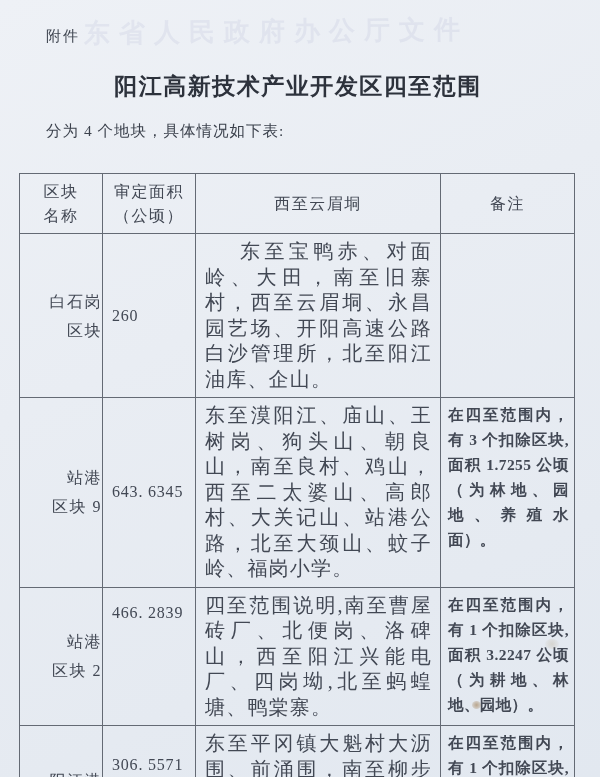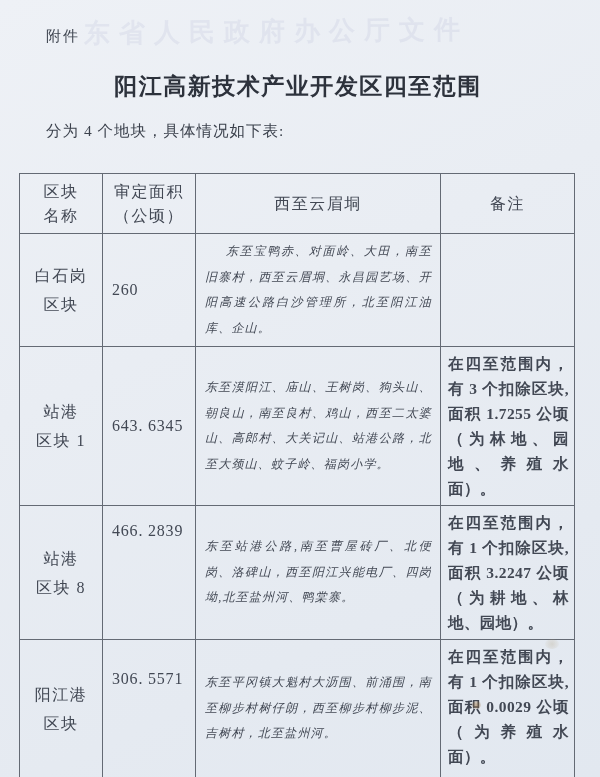--- a/index.html
+++ b/index.html
@@ -45,31 +45,31 @@
   tr.r-header{height:60px;}
   tr.r0{height:112px;}
   tr.r1{height:152px;}
   tr.r2{height:123px;}
   tr.r3{height:138px;}
   .th-cell{
     text-align:center;font-size:16px;letter-spacing:1.5px;
     line-height:24px;color:#424854;
   }
   td.cell-name{
-    text-align:center;font-size:16px;letter-spacing:1.5px;
+    text-align:right;font-size:16px;letter-spacing:1.5px;
     line-height:29px;color:#424854;
   }
   td.cell-area{
     font-size:16px;letter-spacing:0.8px;padding-left:9px;color:#424854;
   }
   tr.r2 td.cell-area{vertical-align:top;padding-top:16px;}
   tr.r3 td.cell-area{vertical-align:top;padding-top:30px;}
   td.cell-range{
-    font-size:12px;letter-spacing:1.2px;line-height:25.5px;
-    padding:5px 8px 5px 9px;text-align:justify;color:#424854;font-style:italic;
+    font-size:20px;letter-spacing:1.2px;line-height:25.5px;
+    padding:5px 8px 5px 9px;text-align:justify;color:#424854;
   }
   tr.r0 td.cell-range .para{text-indent:1.75em;}
   td.cell-remark{
     font-size:15.5px;letter-spacing:0.4px;line-height:25px;
     padding:4px 5px 4px 7px;text-align:justify;vertical-align:top;color:#424854;font-weight:bold;
   }
   tr.r0 td.cell-remark{vertical-align:middle;}
   .stain{
     position:absolute;left:472px;top:701px;width:9px;height:8px;border-radius:50%;
     background:radial-gradient(circle,rgba(150,110,60,0.55),rgba(150,110,60,0.05));
@@ -124,37 +124,37 @@
     <td class="cell-area">260</td>
     <td class="cell-range">
       <div class="para">东至宝鸭赤、对面岭、大田，南至旧寨村，西至云眉垌、永昌园艺场、开阳高速公路白沙管理所，北至阳江油库、企山。</div>
     </td>
     <td class="cell-remark"></td>
   </tr>
 
   <tr class="r1">
     <td class="cell-name">
       <div>站港</div>
-      <div>区块 1</div>
+      <div>区块 9</div>
     </td>
     <td class="cell-area">643. 6345</td>
     <td class="cell-range">
       <div class="para">东至漠阳江、庙山、王树岗、狗头山、朝良山，南至良村、鸡山，西至二太婆山、高郎村、大关记山、站港公路，北至大颈山、蚊子岭、福岗小学。</div>
     </td>
     <td class="cell-remark">在四至范围内，有 3 个扣除区块,面积 1.7255 公顷（为林地、园地、养殖水面）。</td>
   </tr>
 
   <tr class="r2">
     <td class="cell-name">
       <div>站港</div>
-      <div>区块 8</div>
+      <div>区块 2</div>
     </td>
     <td class="cell-area">466. 2839</td>
     <td class="cell-range">
-      <div class="para">东至站港公路,南至曹屋砖厂、北便岗、洛碑山，西至阳江兴能电厂、四岗坳,北至盐州河、鸭棠寨。</div>
+      <div class="para">四至范围说明,南至曹屋砖厂、北便岗、洛碑山，西至阳江兴能电厂、四岗坳,北至蚂蝗塘、鸭棠寨。</div>
     </td>
     <td class="cell-remark">在四至范围内，有 1 个扣除区块,面积 3.2247 公顷（为耕地、林地、园地）。</td>
   </tr>
 
   <tr class="r3">
     <td class="cell-name">
       <div>阳江港</div>
       <div>区块</div>
     </td>
     <td class="cell-area">306. 5571</td>

